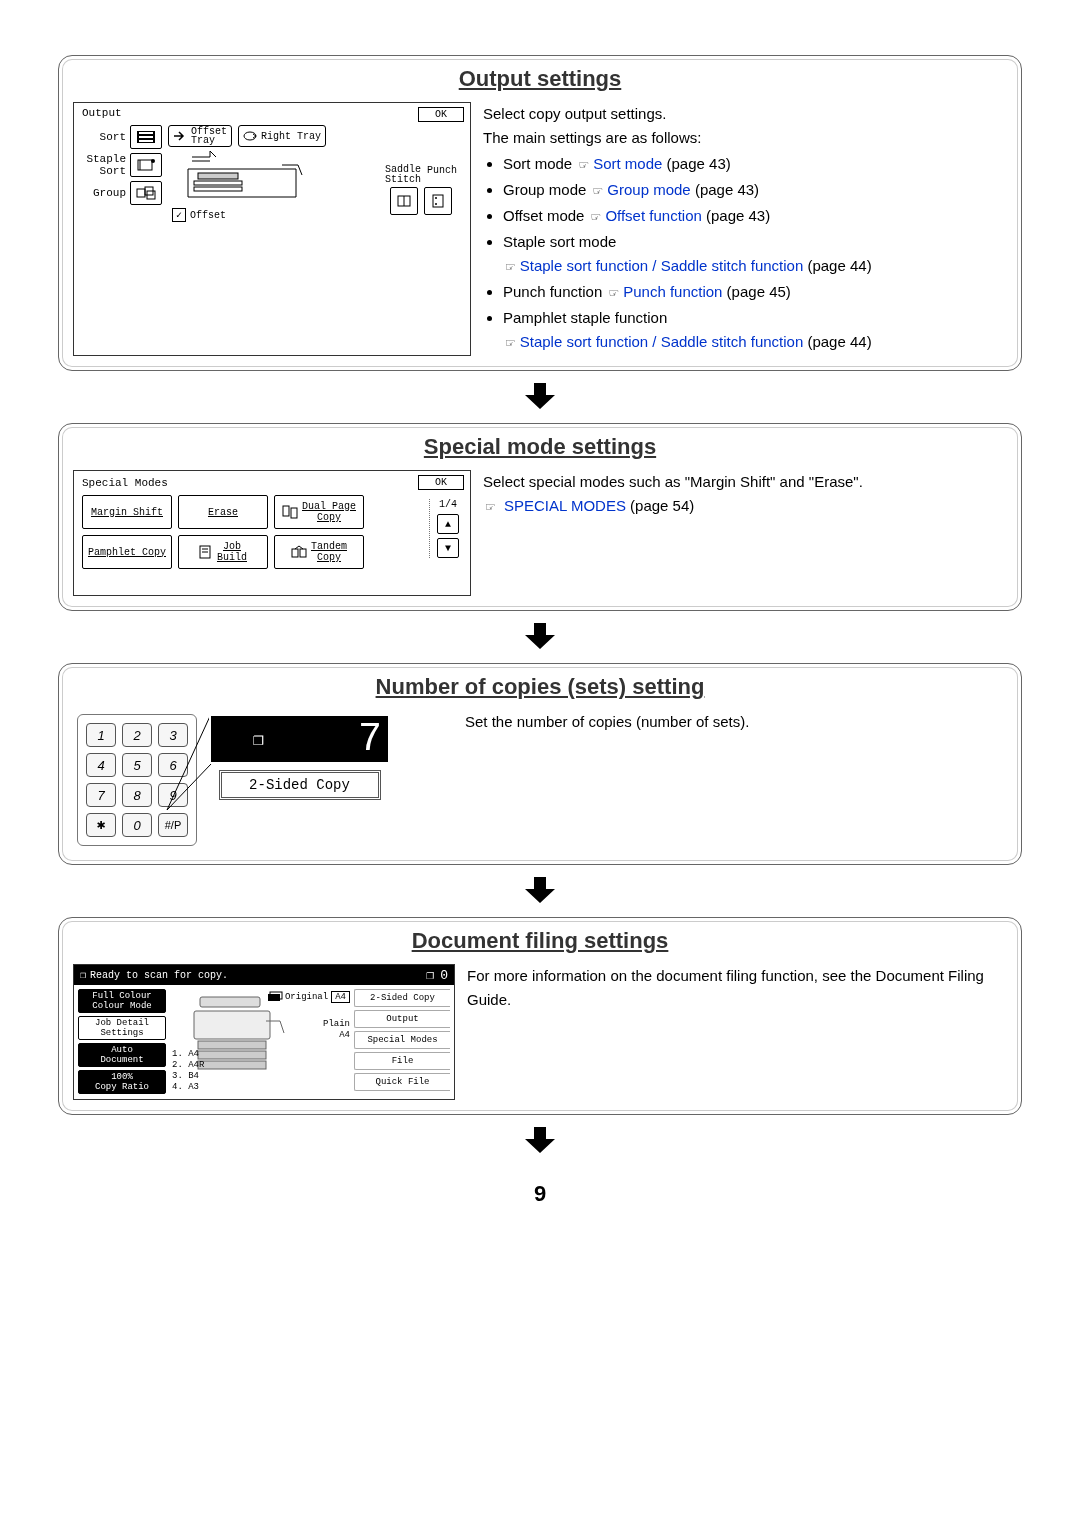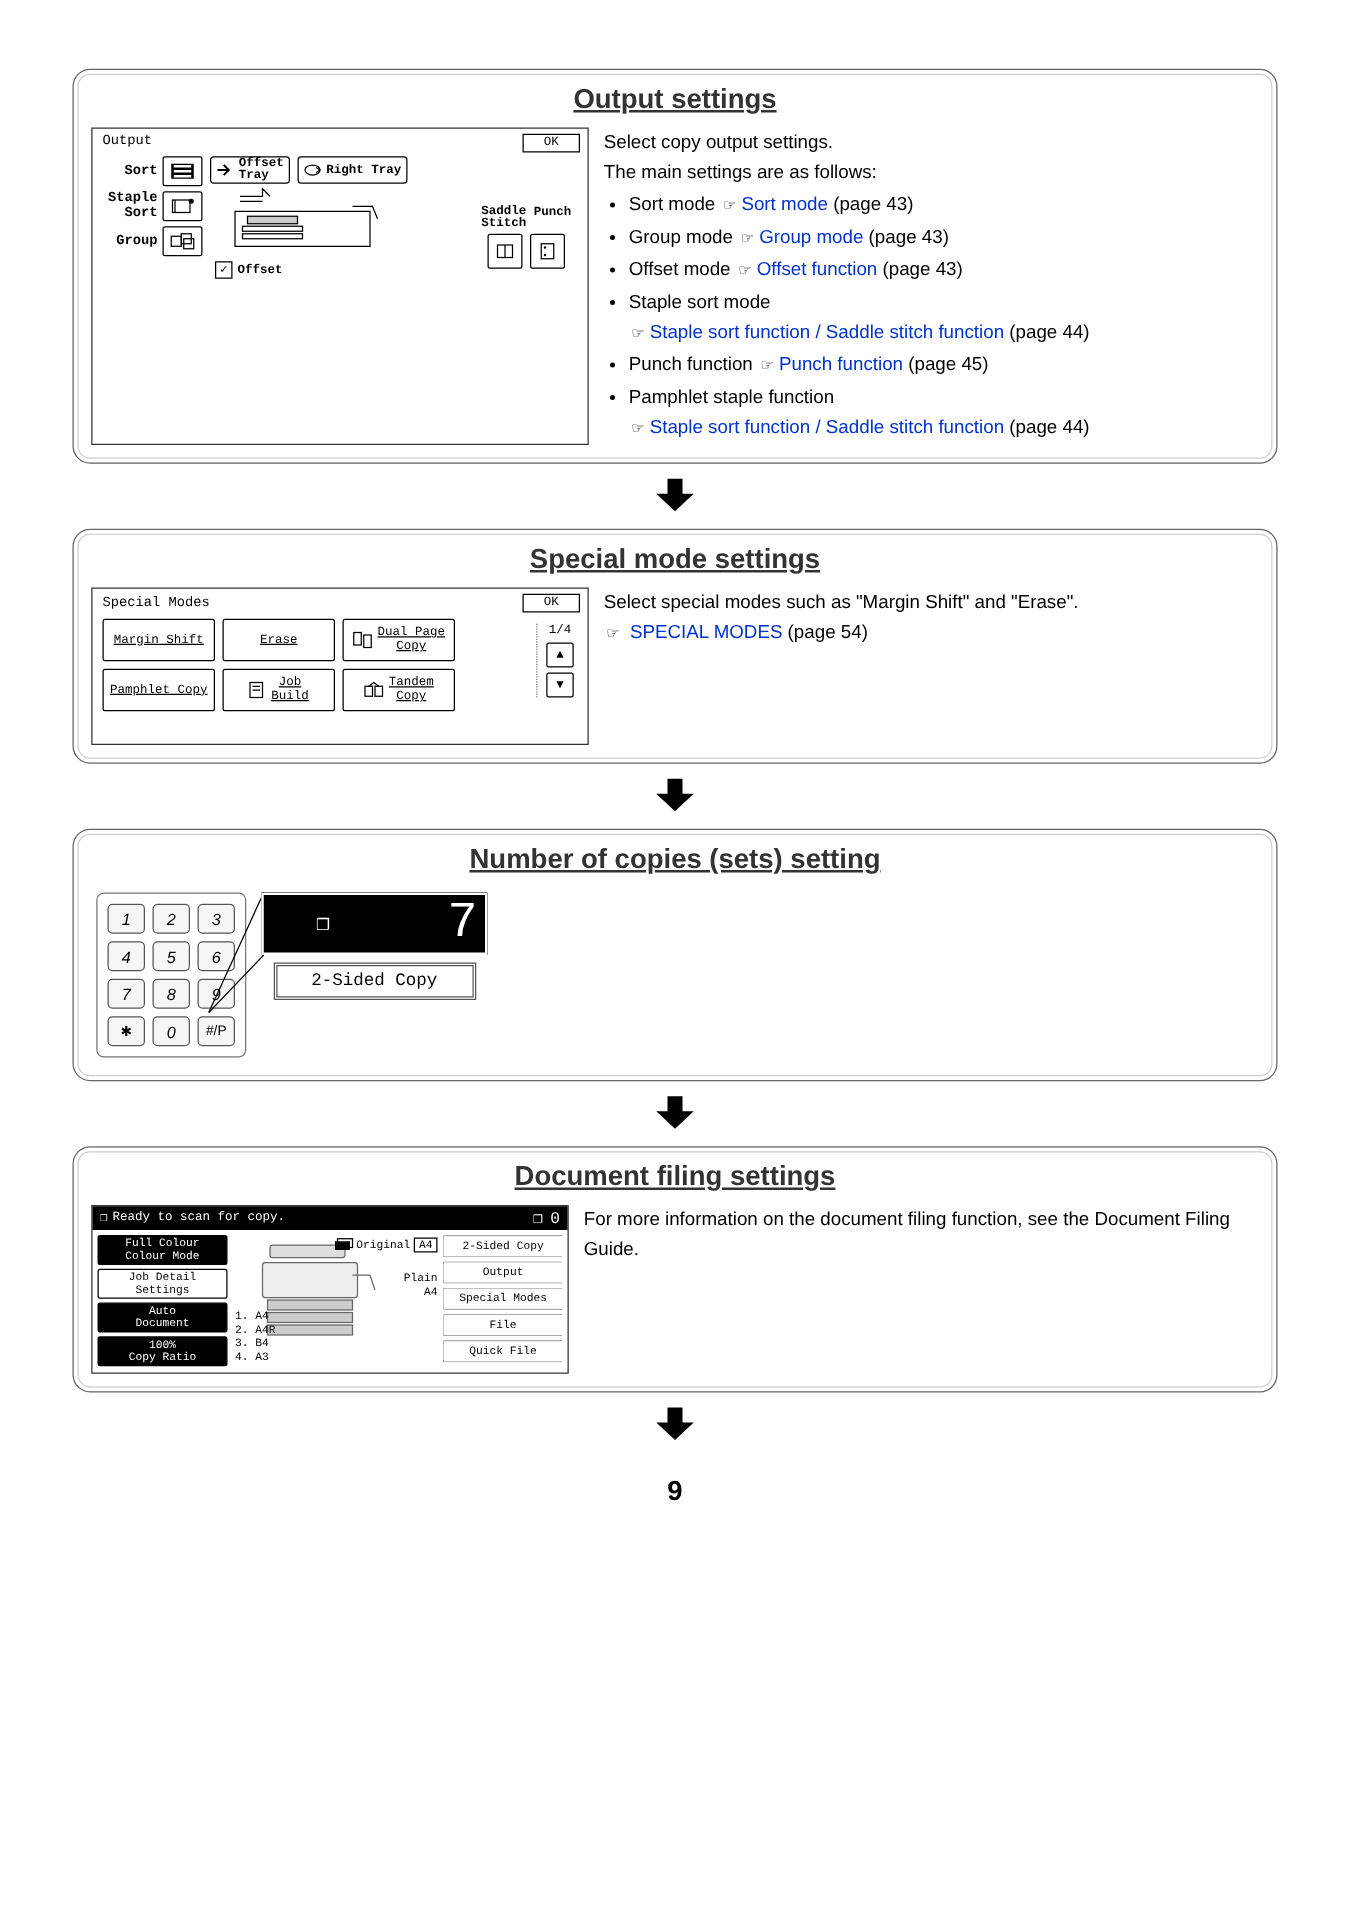--- a/index.html
+++ b/index.html
@@ -159,21 +159,21 @@
   }
 
   
   .ill-filing { padding: 0; }
   .df-top {
     background: #000; color: #fff; font-size: 10px; padding: 2px 6px;
     display: flex; align-items: center; justify-content: space-between;
     font-family: "Courier New", monospace;
   }
   .df-body { display: flex; gap: 4px; padding: 4px; }
-  .df-left { width: 104px; display: flex; flex-direction: column; gap: 3px; }
+  .df-left { width: 88px; display: flex; flex-direction: column; gap: 3px; }
   .df-left .pill {
     border: 1px solid #000; border-radius: 2px; font-size: 9px; text-align: center;
     padding: 1px 2px; line-height: 10px; font-family: "Courier New", monospace;
   }
   .df-left .pill.inv { background: #000; color: #fff; }
   .df-mid { flex: 1; position: relative; font-size: 9px; font-family: "Courier New", monospace; }
   .df-right { width: 96px; display: flex; flex-direction: column; gap: 3px; }
   .df-right .rbtn {
     border-top: 1px solid #aaa; border-left: 1px solid #aaa;
     border-bottom: 1px solid #aaa; font-size: 9px; text-align: center;
@@ -204,21 +204,21 @@
 <div class="page">
 
   <div class="section">
     <h2>Output settings</h2>
     <div class="sec-body">
 
       <div class="ill">
         <div class="ok-btn">OK</div>
         <div style="position:absolute;left:8px;top:4px;">Output</div>
 
-        <div class="out-grid" style="margin-top:16px;font-weight:bold;">
+        <div class="out-grid" style="margin-top:16px;">
           <div class="out-left">
             <div class="row">
               <span class="lab">Sort</span>
               <span class="icon-box">
                 <svg width="20" height="14">
                     <rect x="1" y="1" width="18" height="12" fill="#000"></rect>
                     <rect x="3" y="2" width="14" height="2" fill="#fff"></rect>
                     <rect x="3" y="6" width="14" height="2" fill="#fff"></rect>
                     <rect x="3" y="10" width="14" height="2" fill="#fff"></rect>
                   </svg>
@@ -416,20 +416,23 @@
                 <line x1="0" y1="96" x2="44" y2="50" stroke="#000"></line>
               </svg>
             <div class="black">
               <span class="mini-icon">❐</span>
               <span>7</span>
             </div>
             <div class="lbl-btn">2-Sided Copy</div>
           </div>
         </div>
       </div>
+      <div class="desc">
+        <div>Set the number of copies (number of sets).</div>
+      </div>
     </div>
   </div>
 
   <div class="arrow-down">
     <svg width="30" height="26">
         <path d="M9 0 H21 V12 H30 L15 26 L0 12 H9 Z" fill="#000"></path>
       </svg>
   </div>
 
   <div class="section">

